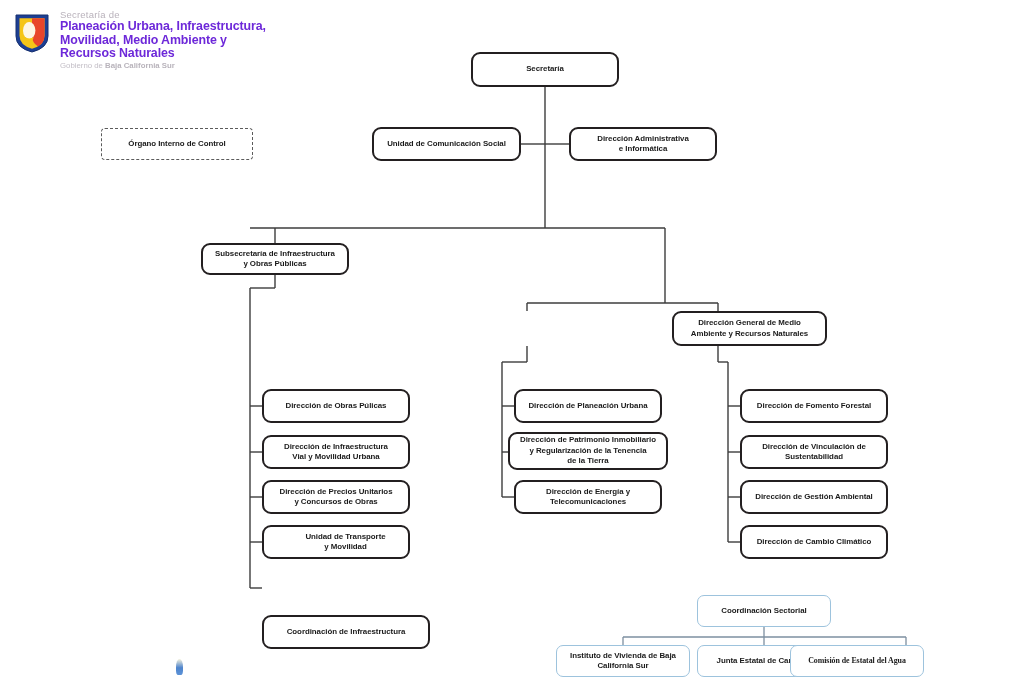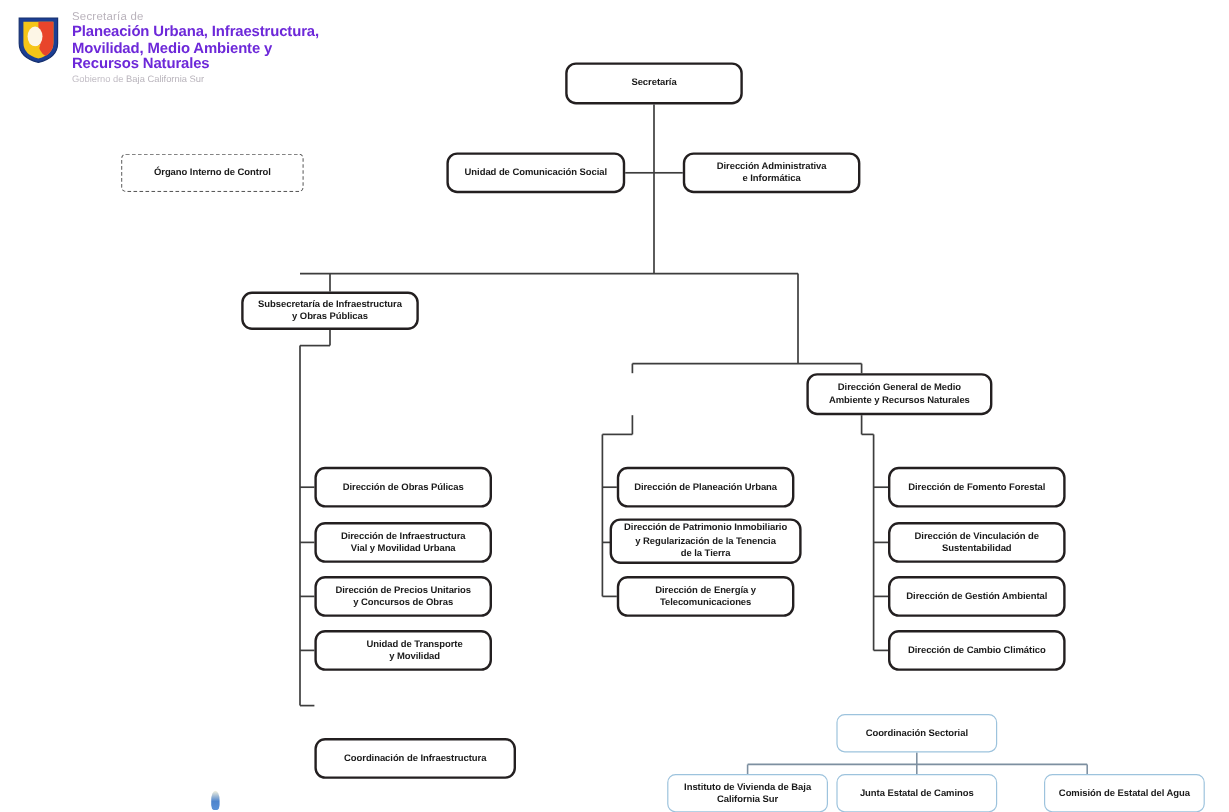--- a/index.html
+++ b/index.html
@@ -16,21 +16,21 @@
   .header{position:absolute;left:14px;top:10px;display:flex;align-items:flex-start;}
   .shield{
     width:36px;height:42px;position:relative;flex:none;margin-top:2px;
   }
   .shield svg{display:block;}
   .htext{margin-left:10px;line-height:1.08;}
   .h-pre{font-size:9.5px;color:#b9b2bb;letter-spacing:.2px;font-weight:400;}
   .h-main{font-size:12.4px;color:#6d28d9;font-weight:bold;letter-spacing:-.1px;}
   .h-main div{white-space:nowrap;}
   .h-post{font-size:7.8px;color:#c3bec6;margin-top:2px;}
-  .h-post b{color:#b8b3bb;font-weight:400;}
+  .h-post b{color:#b8b3bb;font-weight:700;}
 
   
   #lines{position:absolute;left:0;top:0;}
 
   
   .box{
     position:absolute;
     box-sizing:border-box;
     border:2.2px solid #231f20;
     border-radius:9px;
@@ -220,18 +220,18 @@
   <div class="box blue" style="left:697px;top:595px;width:134px;height:32px;">
     <span>Coordinación Sectorial</span>
   </div>
   <div class="box blue" style="left:556px;top:645px;width:134px;height:32px;">
     <span>Instituto de Vivienda de Baja
 California Sur</span>
   </div>
   <div class="box blue" style="left:697px;top:645px;width:134px;height:32px;">
     <span>Junta Estatal de Caminos</span>
   </div>
-  <div class="box blue" style="left:870px;top:645px;width:134px;height:32px;">
+  <div class="box blue" style="left:790px;top:645px;width:134px;height:32px;font-family:Liberation Serif, serif;">
     <span>Comisión de Estatal del Agua</span>
   </div>
 
   <div class="artifact"></div>
 </div>
 
 </body></html>

